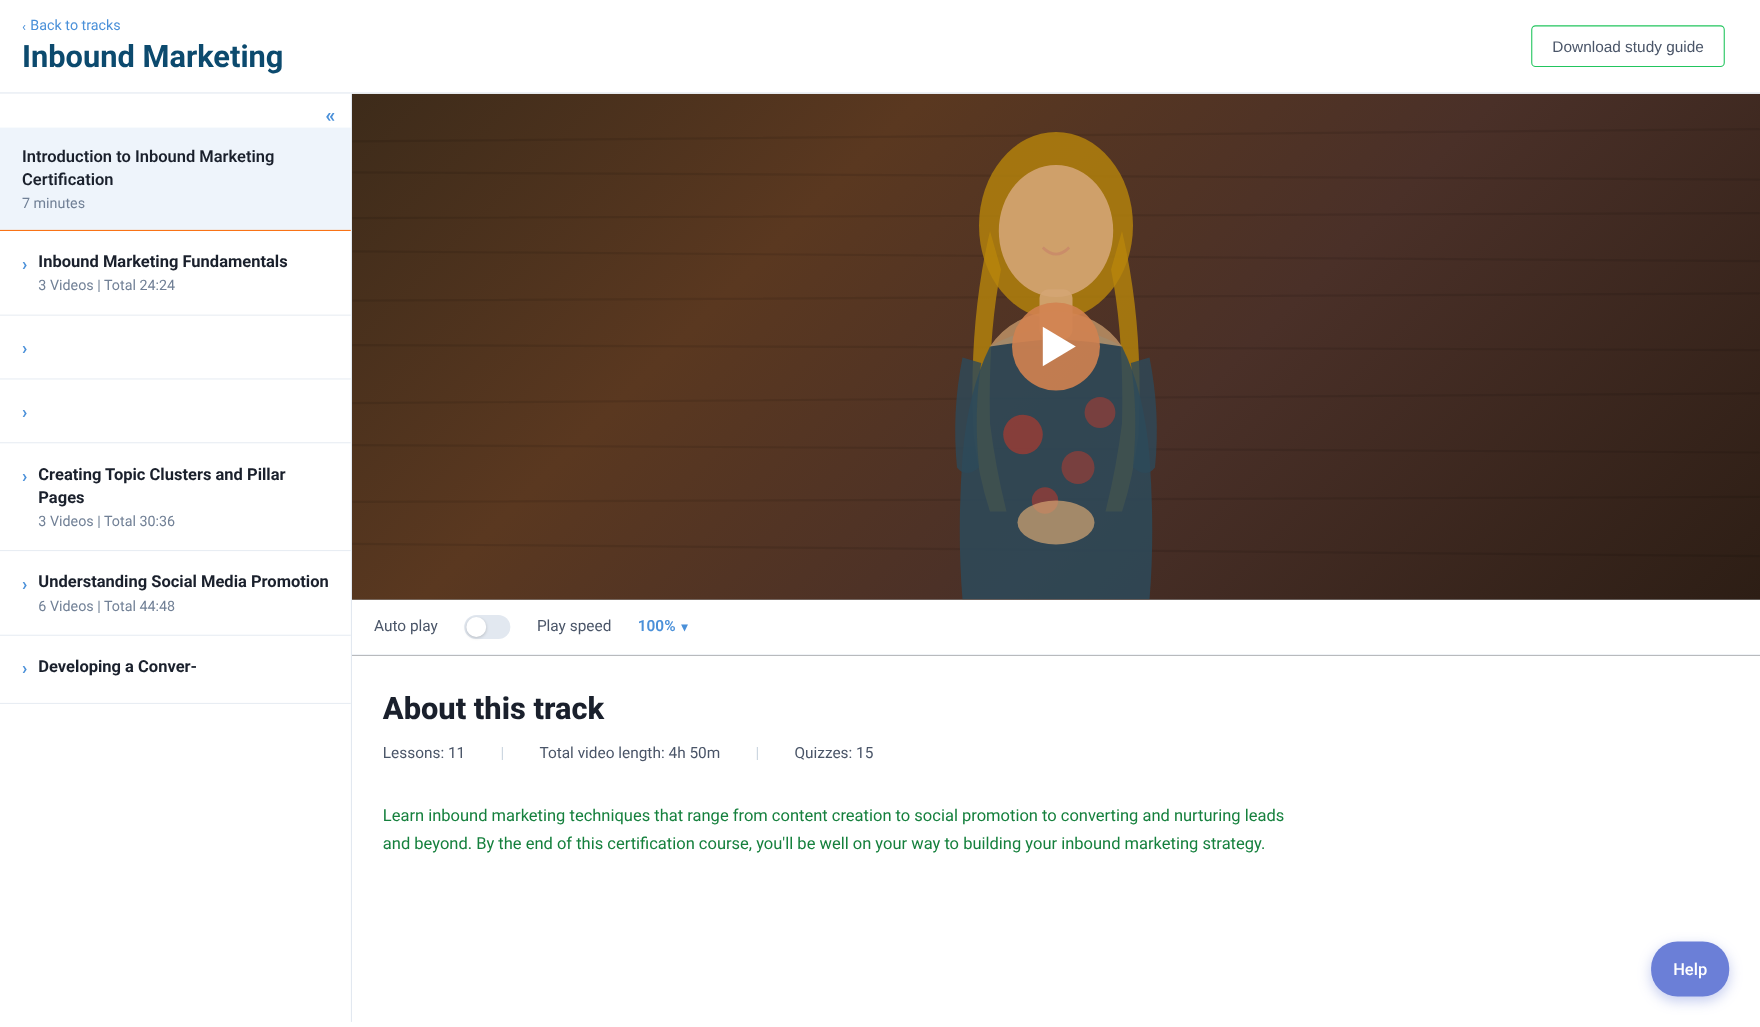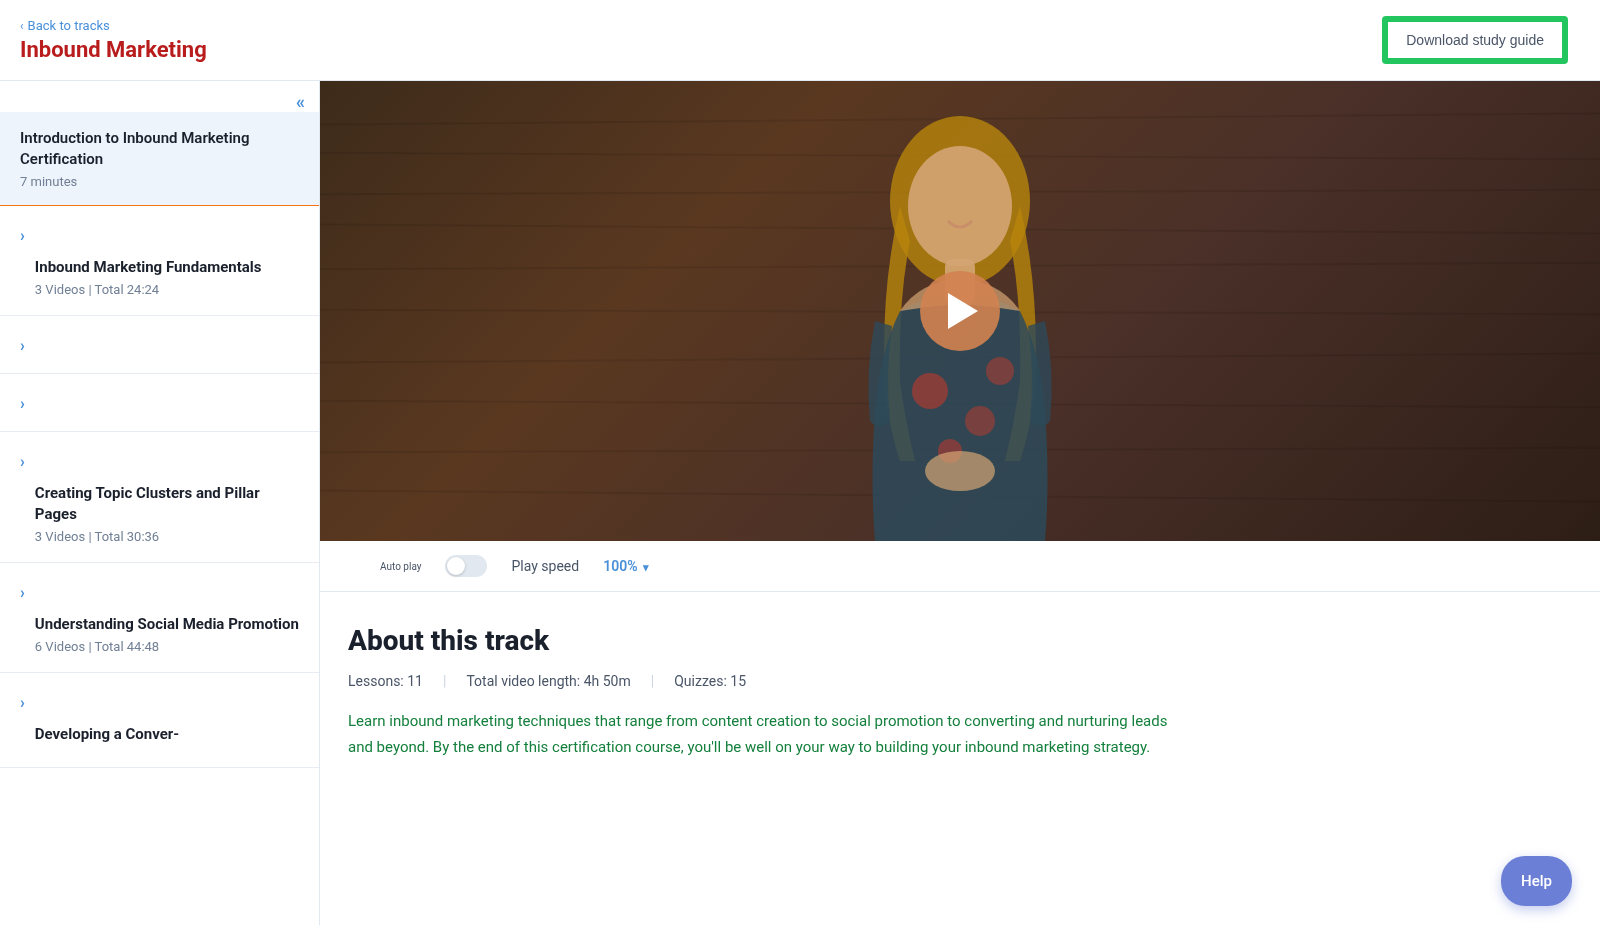--- a/index.html
+++ b/index.html
@@ -12,23 +12,23 @@
       justify-content: space-between;
       padding: 16px 32px 16px 20px;
       border-bottom: 1px solid #e2e8f0;
       background: #fff;
       position: relative;
       z-index: 10;
     }
     .header-left { display: flex; flex-direction: column; }
     .back-link { font-size: 13px; color: #4a90d9; display: flex; align-items: center; gap: 4px; cursor: pointer; margin-bottom: 4px; }
     .back-arrow { font-size: 12px; }
-    .page-title { font-size: 22px; font-weight: 700; color: #b91c1c; }
+    .page-title { font-size: 28px; font-weight: 700; color: #0c4a6e; }
     .download-btn {
-      border: 6px solid #22c55e;
+      border: 1px solid #22c55e;
       background: #fff;
       color: #4a5568;
       padding: 10px 18px;
       font-size: 14px;
       border-radius: 4px;
       cursor: pointer;
     }
 
     
     .layout { display: flex; height: calc(100vh - 90px); overflow: hidden; }
@@ -64,21 +64,21 @@
     
     .sidebar-item {
       display: flex;
       align-items: flex-start;
       padding: 18px 20px;
       border-bottom: 1px solid #e8edf3;
       cursor: pointer;
       gap: 10px;
     }
     .chevron-icon { color: #4a90d9; font-size: 16px; margin-top: 2px; flex-shrink: 0; font-weight: bold; }
-    .item-content { flex: 1; margin-top: 33px; }
+    .item-content { flex: 1; }
     .item-title-text { font-size: 15px; font-weight: 700; color: #1a202c; line-height: 1.4; }
     .item-meta-text { font-size: 13px; color: #718096; margin-top: 4px; }
 
     
     .main {
       flex: 1;
       overflow-y: auto;
       background: #fff;
     }
 
@@ -134,21 +134,21 @@
 
     
     .video-controls {
       display: flex;
       align-items: center;
       gap: 24px;
       padding: 14px 20px;
       border-bottom: 1px solid #e2e8f0;
       background: #fff;
     }
-    .autoplay-label { font-size: 10px; color: #4a5568; margin-left: 40px; }
+    .autoplay-label { font-size: 14px; color: #4a5568; }
     .toggle-switch {
       width: 42px;
       height: 22px;
       background: #e2e8f0;
       border-radius: 11px;
       position: relative;
       cursor: pointer;
       display: inline-block;
     }
     .toggle-knob {
@@ -166,22 +166,22 @@
     .speed-dropdown-arrow { font-size: 11px; color: #4a90d9; margin-left: 2px; }
 
     
     .about-section {
       padding: 32px 44px 28px 28px;
     }
     .about-title { font-size: 28px; font-weight: 800; color: #1a202c; margin-bottom: 16px; }
     .about-stats {
       display: flex;
       align-items: flex-end;
-      gap: 0;
-      margin-bottom: 20px;
+      gap: 12px;
+      margin-bottom: 36px;
       font-size: 14px;
       color: #4a5568;
     }
     .stat-item { padding-right: 20px; }
     .stat-divider { color: #cbd5e0; margin: 0 20px 0 0; }
     .about-description { font-size: 15px; color: #15803d; line-height: 1.7; max-width: 820px; }
 
     
     .help-button {
       position: fixed;

